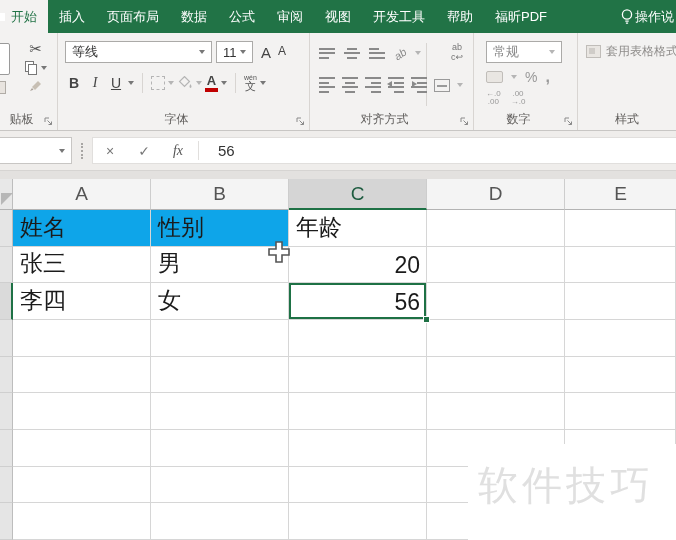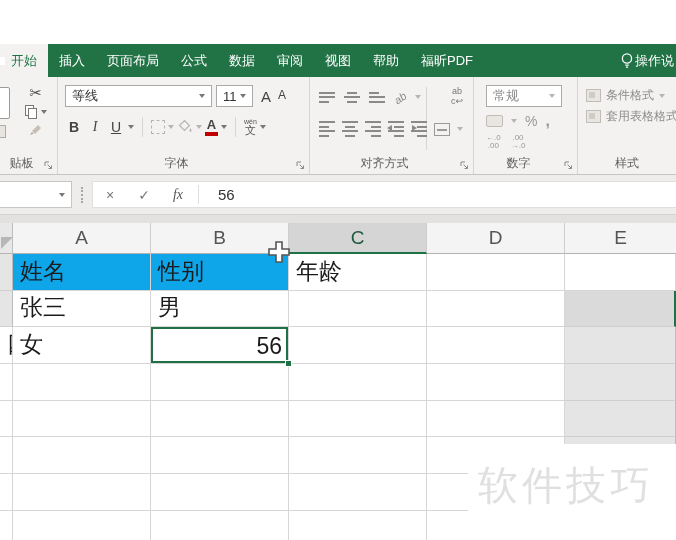--- a/index.html
+++ b/index.html
@@ -1,21 +1,21 @@
 <!DOCTYPE html>
 <html><head>
 <meta charset="utf-8">
 <style>
   * { margin:0; padding:0; box-sizing:border-box; }
   html,body { width:676px; height:540px; }
   body { font-family:"Liberation Sans", sans-serif; }
   .app { position:relative; width:676px; height:540px; background:#fff; overflow:hidden; }
 
   
-  .tabbar { height:33px; background:#217346; display:flex; align-items:stretch; position:relative;margin-top:44px; }
+  .tabbar { height:33px; background:#217346; display:flex; align-items:stretch; position:relative; }
   .tab-sliver { position:absolute; left:0; top:13px; width:5px; height:8px; background:#fff; }
   .tab { display:flex; align-items:center; padding:0 11px; font-size:13px; color:#fff; cursor:default; }
   .tab.active { background:#f3f2f1; color:#217346; }
   .tellme { margin-left:auto; display:flex; align-items:center; color:#fff; font-size:13px; padding-right:2px; overflow:hidden; white-space:nowrap; }
 
   
   .ribbon { height:98px; background:#f3f2f1; border-bottom:1px solid #c8c6c4; display:flex; }
   .group { position:relative; border-right:1px solid #d8d5d2; padding-top:8px; }
   .group-label { position:absolute; bottom:2px; left:0; right:14px; text-align:center; font-size:12px; color:#605e5c; white-space:nowrap; }
   .lnch { position:absolute; bottom:4px; right:4px; width:9px; height:9px; }
@@ -130,24 +130,25 @@
 </head>
 <body>
 
 <div class="app">
 
   <div class="tabbar">
     <span class="tab-sliver"></span>
     <div class="tab active">开始</div>
     <div class="tab">插入</div>
     <div class="tab">页面布局</div>
+    <div class="tab">数据</div>
     <div class="tab">公式</div>
-    <div class="tab">数据</div>
     <div class="tab">审阅</div>
     <div class="tab">视图</div>
+    <div class="tab">开发工具</div>
     <div class="tab">帮助</div>
     <div class="tab">福昕PDF</div>
     <div class="tellme">
       <svg width="16" height="17" viewBox="0 0 16 17">
           <circle cx="8" cy="6.5" r="4.6" fill="none" stroke="#fff" stroke-width="1.3"></circle>
           <path d="M6.3 13.2h3.4M6.9 15.2h2.2" stroke="#fff" stroke-width="1.3" fill="none"></path>
         </svg>
       <span>操作说</span>
     </div>
   </div>
@@ -315,25 +316,20 @@
       </div>
       <div class="group-label">数字</div>
       <svg class="lnch" viewBox="0 0 9 9">
           <path d="M1 1h4M1 1v4M3.5 3.5l4 4M7.5 4.5v3h-3" stroke="#8a8a8a" stroke-width="1" fill="none"></path>
         </svg>
     </div>
 
     <div class="group g-styles">
       <div class="srow">
         <span class="sico"></span>
-        <span class="lbl">条件格式</span>
-        <span class="tri dim"></span>
-      </div>
-      <div class="srow">
-        <span class="sico"></span>
         <span class="lbl">套用表格格式</span>
       </div>
       <div class="group-label" style="right:0">样式</div>
     </div>
   </div>
 
   <div class="fbar">
     <div class="namebox">
       <span></span>
         <span class="tri"></span>
@@ -364,20 +360,21 @@
     <div class="rh"></div>
     <div class="cell grayfill">姓名</div>
     <div class="cell grayfill">性别</div>
     <div class="cell">年龄</div>
     <div class="cell"></div>
     <div class="cell"></div>
 
     <div class="rh"></div>
     <div class="cell">张三</div>
     <div class="cell">男</div>
+    <div class="cell num">20</div>
     <div class="cell"></div>
     <div class="cell"></div>
 
     <div class="rh sel"></div>
     <div class="cell">李四</div>
     <div class="cell">女</div>
     <div class="cell num selcell">
       <span>56</span>
       <span class="handle"></span>
     </div>

